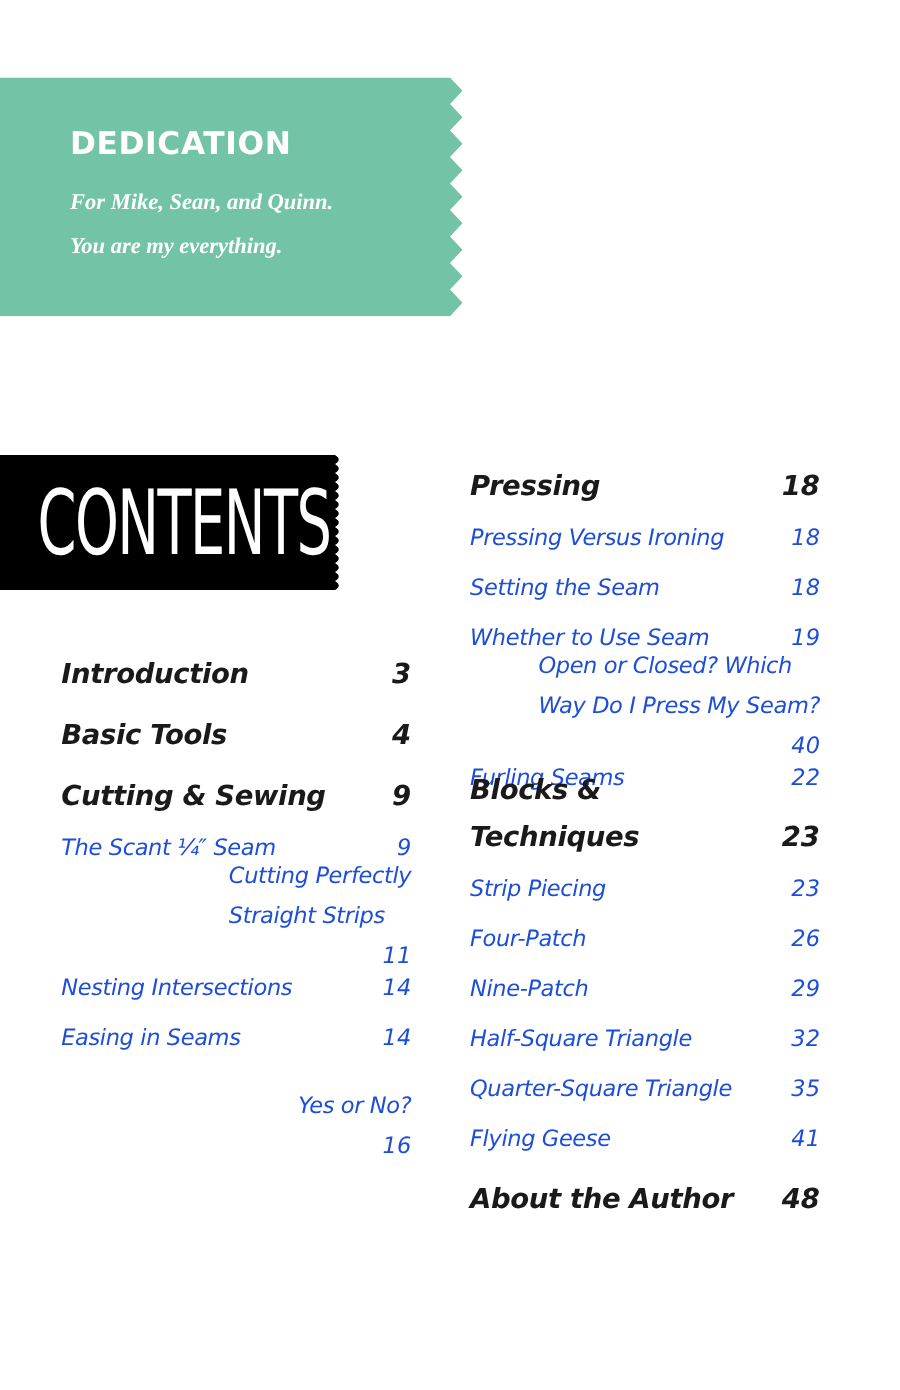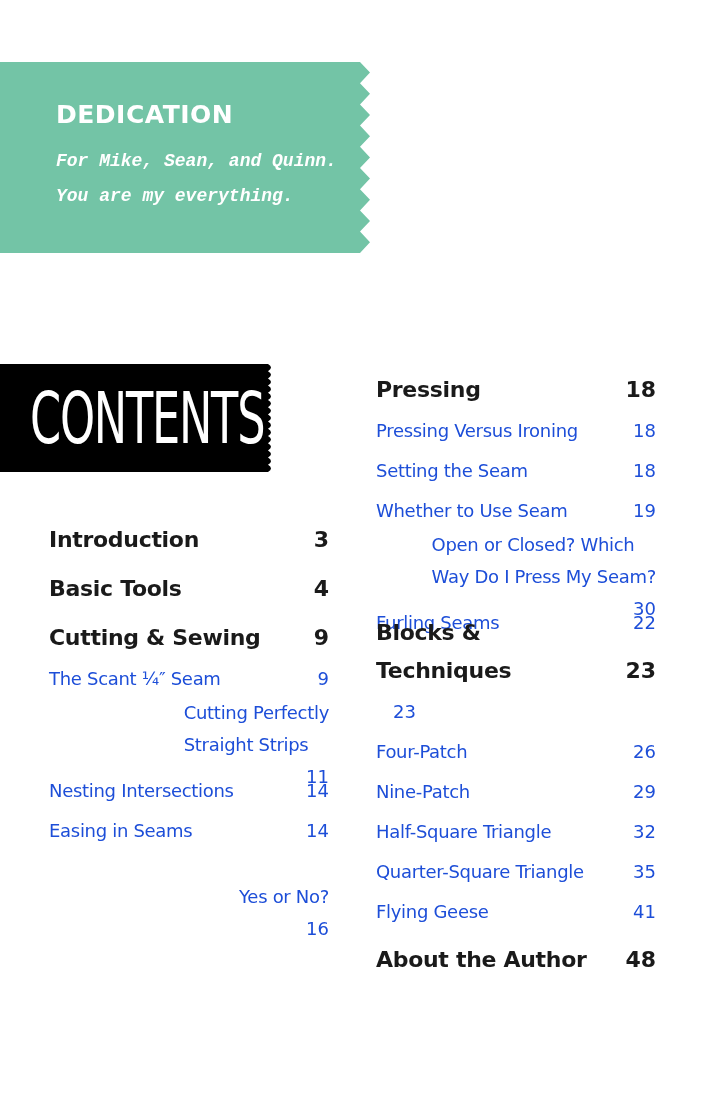--- a/index.html
+++ b/index.html
@@ -10,39 +10,39 @@
   .dedication {
     position:absolute; left:0; top:62px; width:372px; height:227px;
   }
   .dedication svg { position:absolute; left:0; top:0; }
   .ded-title {
     position:absolute; left:56px; top:38px; color:#ffffff;
     font-family:"DejaVu Sans", sans-serif; font-weight:bold; font-size:25px; letter-spacing:0.5px;
   }
   .ded-line {
     position:absolute; left:56px; color:#ffffff; font-style:italic; font-weight:bold;
-    font-family:Liberation Mono, monospace; font-size:18px;
+    font-family:Liberation Serif, serif; font-size:18px;
   }
   .ded-line.l1 { top:89px; }
   .ded-line.l2 { top:124px; }
 
   .contents-band { position:absolute; left:0; top:364px; width:274px; height:104px; }
   .contents-band svg { position:absolute; left:0; top:0; }
   .contents-title {
     position:absolute; left:30px; top:4px; color:#ffffff;
     font-family:"DejaVu Sans", sans-serif; font-weight:normal;
     font-size:72px; letter-spacing:-2px; transform:scaleX(0.62); transform-origin:left top;
     line-height:100px;
   }
 
   .toc-col { position:absolute; }
   .toc-col.left { left:49px; top:510px; width:280px; }
   .toc-col.right { left:376px; top:360px; width:280px; }
 
-  .entry { display:flex; justify-content:flex-start; align-items:flex-end; }
+  .entry { display:flex; justify-content:center; align-items:flex-end;font-style:italic; }
   .entry .t { flex:1; }
   .entry .p { text-align:right; min-width:40px; }
   .entry.major { font-weight:bold; font-size:22px; height:49px; line-height:38px; }
   .entry.minor { font-weight:normal; font-size:18px; color:#1d4ed8; height:40px; line-height:36px; font-family:"DejaVu Sans", sans-serif; }
   .entry.minor.two { height:72px; line-height:32px;flex-direction:column; }
   .entry.minor .t { letter-spacing:-0.3px; }
   .entry.major .t { letter-spacing:-0.3px; }
 </style>
 </head>
 <body>
@@ -110,31 +110,32 @@
   <div class="entry minor">
     <span class="t">Setting the Seam</span>
     <span class="p">18</span>
   </div>
   <div class="entry minor">
     <span class="t">Whether to Use Seam</span>
     <span class="p">19</span>
   </div>
   <div class="entry minor two">
     <span class="t"><span>Open or Closed? Which</span><br><span>Way Do I Press My Seam?</span></span>
-    <span class="p">30</span>
+    <span class="p">40</span>
   </div>
   <div class="entry minor">
     <span class="t">Furling Seams</span>
     <span class="p">22</span>
   </div>
   <div class="entry major">
     <span class="t">Blocks &amp; Techniques</span>
     <span class="p">23</span>
   </div>
   <div class="entry minor">
+    <span class="t">Strip Piecing</span>
     <span class="p">23</span>
   </div>
   <div class="entry minor">
     <span class="t">Four-Patch</span>
     <span class="p">26</span>
   </div>
   <div class="entry minor">
     <span class="t">Nine-Patch</span>
     <span class="p">29</span>
   </div>

